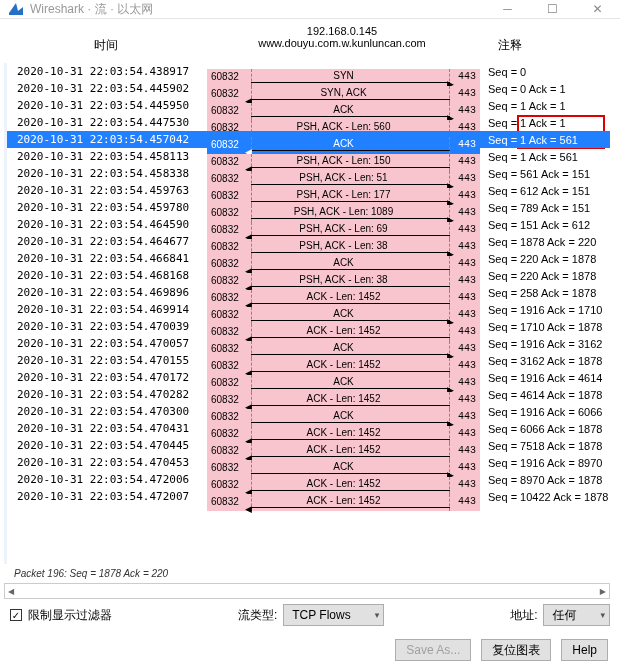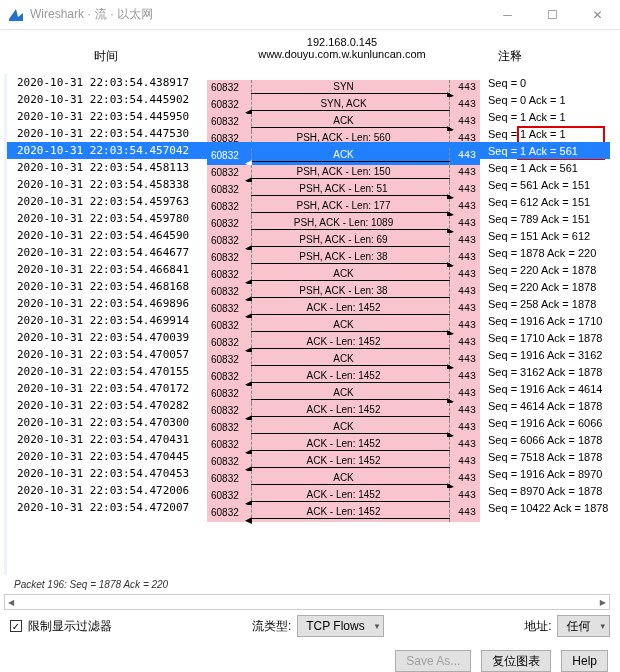--- a/index.html
+++ b/index.html
@@ -1,17 +1,17 @@
 <!DOCTYPE html>
 <html><head>
 <meta charset="utf-8">
 <style>
 * { margin: 0; padding: 0; box-sizing: border-box; }
 body { font-family: "Microsoft YaHei", sans-serif; font-size: 12px; background: #fff; width: 620px; height: 672px; overflow: hidden; }
-.titlebar { height: 30px; display: flex; align-items: center; padding: 0 0 0 8px; background: #fff; border-bottom: 1px solid #e5e5e5; }
+.titlebar { height: 19px; display: flex; align-items: center; padding: 0 0 0 8px; background: #fff; border-bottom: 1px solid #e5e5e5; }
 .titlebar .icon { width: 16px; height: 16px; margin-right: 6px; }
 .titlebar .title { color: #999; font-size: 12px; flex: 1; }
 .winbtn { width: 45px; height: 30px; display: flex; align-items: center; justify-content: center; color: #888; cursor: pointer; }
 .content { padding: 6px 10px 0 4px; height: 580px; display: flex; flex-direction: column; }
 .hdr { display: flex; height: 38px; position: relative; }
 .hdr .col-time { width: 200px; padding-left: 90px; padding-top: 12px; }
 .hdr .col-flow { flex: 1; text-align: center; padding-top: 0; font-size: 11px; }
 .hdr .col-cmt { width: 130px; padding-left: 18px; padding-top: 12px; }
 .rows { flex: 1; overflow: hidden; border-left: 3px solid #6fa8dc22; }
 .row { height: 17px; display: flex; align-items: center; position: relative; font-size: 11px; }
@@ -32,21 +32,21 @@
 .highlight1 { position: absolute; border: 2px solid #d00; border-radius: 50%; width: 62px; height: 14px; pointer-events: none; }
 .highlight2 { position: absolute; border: 2px solid #d00; width: 88px; height: 34px; pointer-events: none; }
 .status { font-size: 10px; font-style: italic; padding: 4px 0 4px 10px; color: #333; }
 .hscroll { height: 16px; border: 1px solid #ccc; display: flex; align-items: center; padding: 0 3px; }
 .hscroll .tri { font-size: 8px; color: #666; }
 .hscroll .track { flex: 1; }
 .bottombar { height: 32px; display: flex; align-items: center; padding: 0 10px; gap: 6px; }
 .chk { width: 12px; height: 12px; border: 1px solid #333; display: inline-flex; align-items: center; justify-content: center; font-size: 10px; }
 .btn { height: 22px; border: 1px solid #adadad; background: #e1e1e1; padding: 0 10px; font-size: 12px; cursor: pointer; display: flex; align-items: center; }
 .btn.disabled { color: #a0a0a0; }
-.dropdown { height: 22px; border: 1px solid #adadad; background: #e1e1e1; padding: 0 4px 0 8px; font-size: 12px; display: flex; align-items: center; gap: 10px; }
+.dropdown { height: 22px; border: 1px solid #adadad; background: #e1e1e1; padding: 0 4px 0 8px; font-size: 12px; display: flex; align-items: center; gap: 24px; }
 .dropdown .chev { font-size: 9px; color: #555; }
 .spacer { flex: 1; }
 .footer { height: 30px; display: flex; align-items: flex-end; justify-content: flex-end; padding: 0 12px; gap: 10px; }
 </style>
 </head>
 <body>
 
 <div class="titlebar">
   <svg class="icon" viewBox="0 0 16 16">
       <path d="M1 12 L8 2 L10 10 L15 6 L15 14 L1 14 Z" fill="#2670c8"></path>

